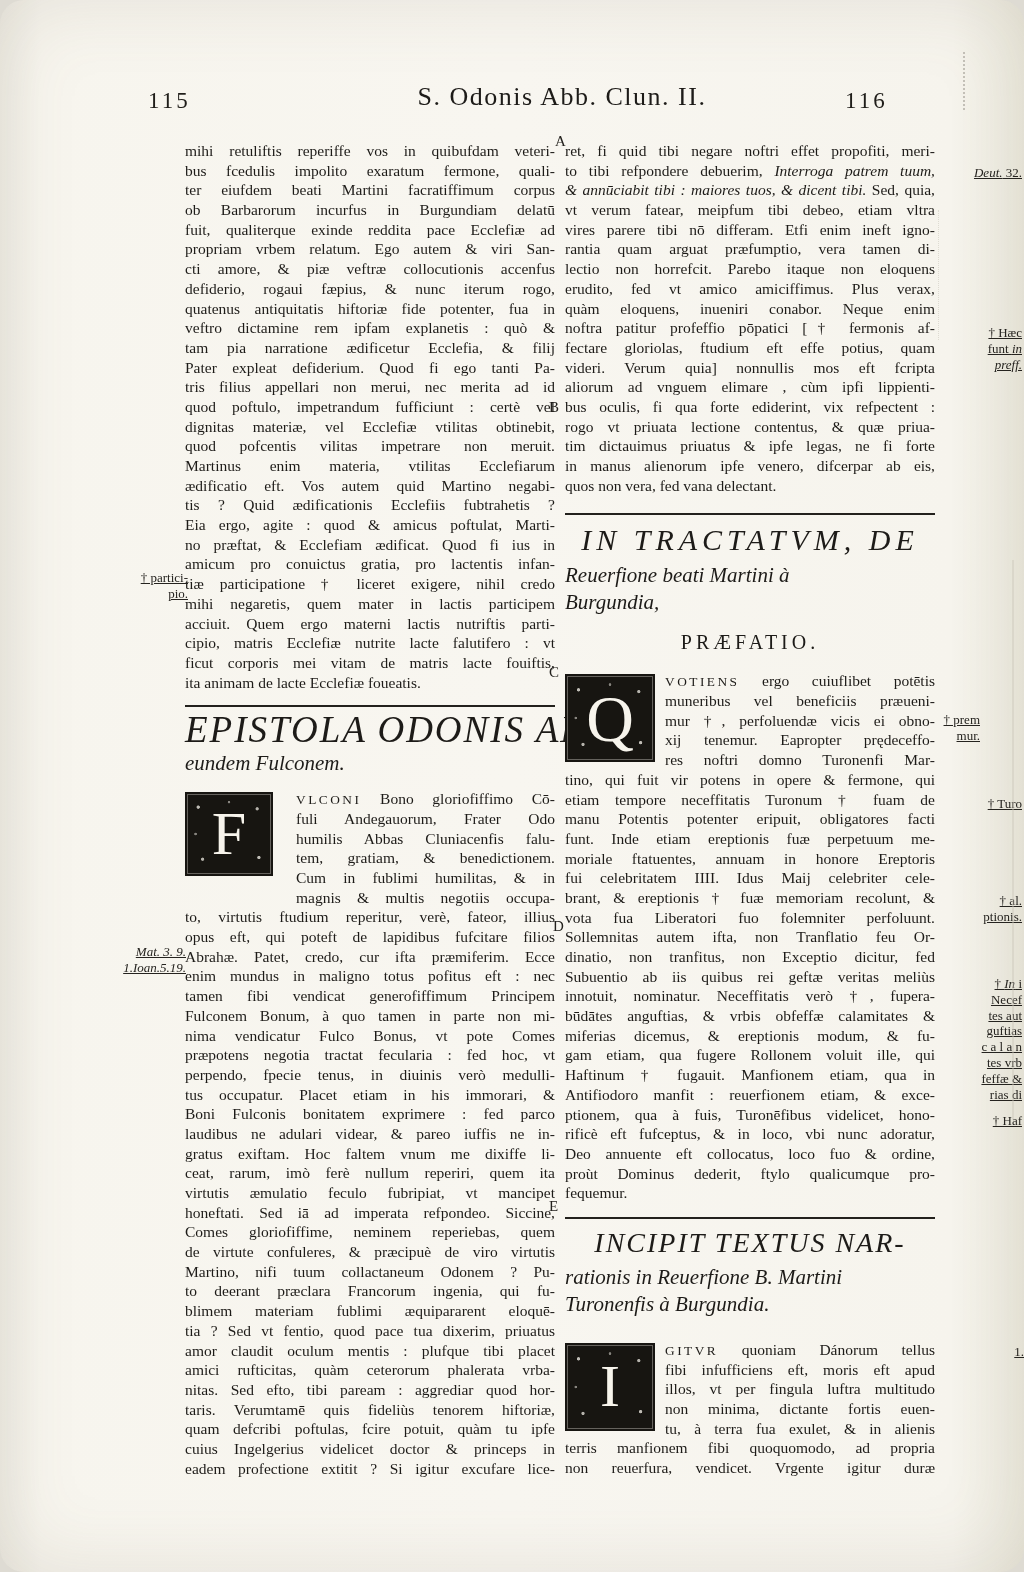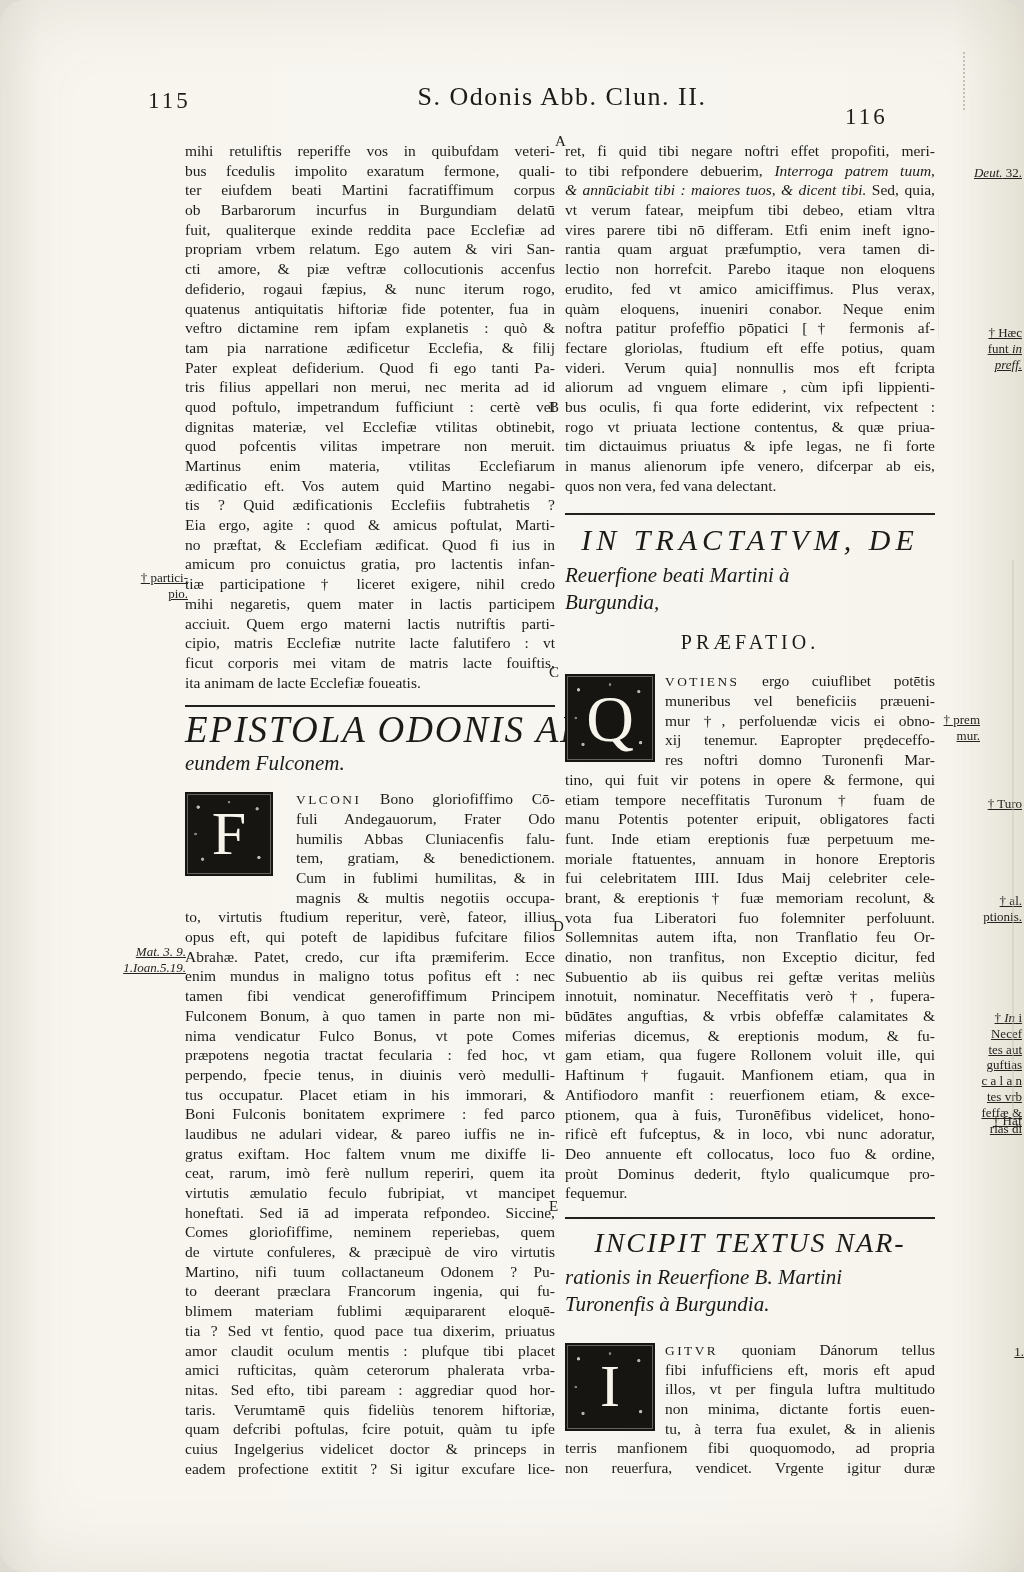--- a/index.html
+++ b/index.html
@@ -56,21 +56,21 @@
   #art2 { left:938px; top:210px; height:130px; border-left:1px dotted #b3aea2; opacity:.35; }
   #art3 { left:1012px; top:560px; height:560px; border-left:2px solid #c9c4b6; opacity:.4; }
 </style>
 </head>
 <body>
 
 <div id="page">
 
   <div class="pagenum" style="left:148px; top:88px;">115</div>
   <div class="runtitle" style="top:82px;">S. Odonis Abb. Clun. II.</div>
-  <div class="pagenum" style="left:845px; top:104px;text-align:right;">116</div>
+  <div class="pagenum" style="left:845px; top:88px;text-align:right;">116</div>
 
   <div class="gletter" style="left:555px; top:133px;">A</div>
   <div class="gletter" style="left:549px; top:399px;">B</div>
   <div class="gletter" style="left:549px; top:664px;">C</div>
   <div class="gletter" style="left:553px; top:918px;">D</div>
   <div class="gletter" style="left:549px; top:1198px;">E</div>
 
   <div class="col" id="col-left">
     <div class="para">
         <div class="tl">mihi retuliftis reperiffe vos in quibufdam veteri-</div>
@@ -256,21 +256,21 @@
       <div class="tl">† prem</div>
       <div class="tl">mur.</div>
     </div>
   <div class="mnote mn-right" style="left:938px; top:796px;">
       <div class="tl">† Turo</div>
     </div>
   <div class="mnote mn-right" style="left:938px; top:893px;">
       <div class="tl">† al.</div>
       <div class="tl">ptionis.</div>
     </div>
-  <div class="mnote mn-right" style="left:938px; top:1010px;">
+  <div class="mnote mn-right" style="left:938px; top:976px;">
       <div class="tl">† <em>In</em> i</div>
       <div class="tl">Necef</div>
       <div class="tl">tes aut</div>
       <div class="tl">guftias</div>
       <div class="tl">c a l a n</div>
       <div class="tl">tes vrb</div>
       <div class="tl">feffæ &amp;</div>
       <div class="tl">rias di</div>
     </div>
   <div class="mnote mn-right" style="left:938px; top:1113px;">

